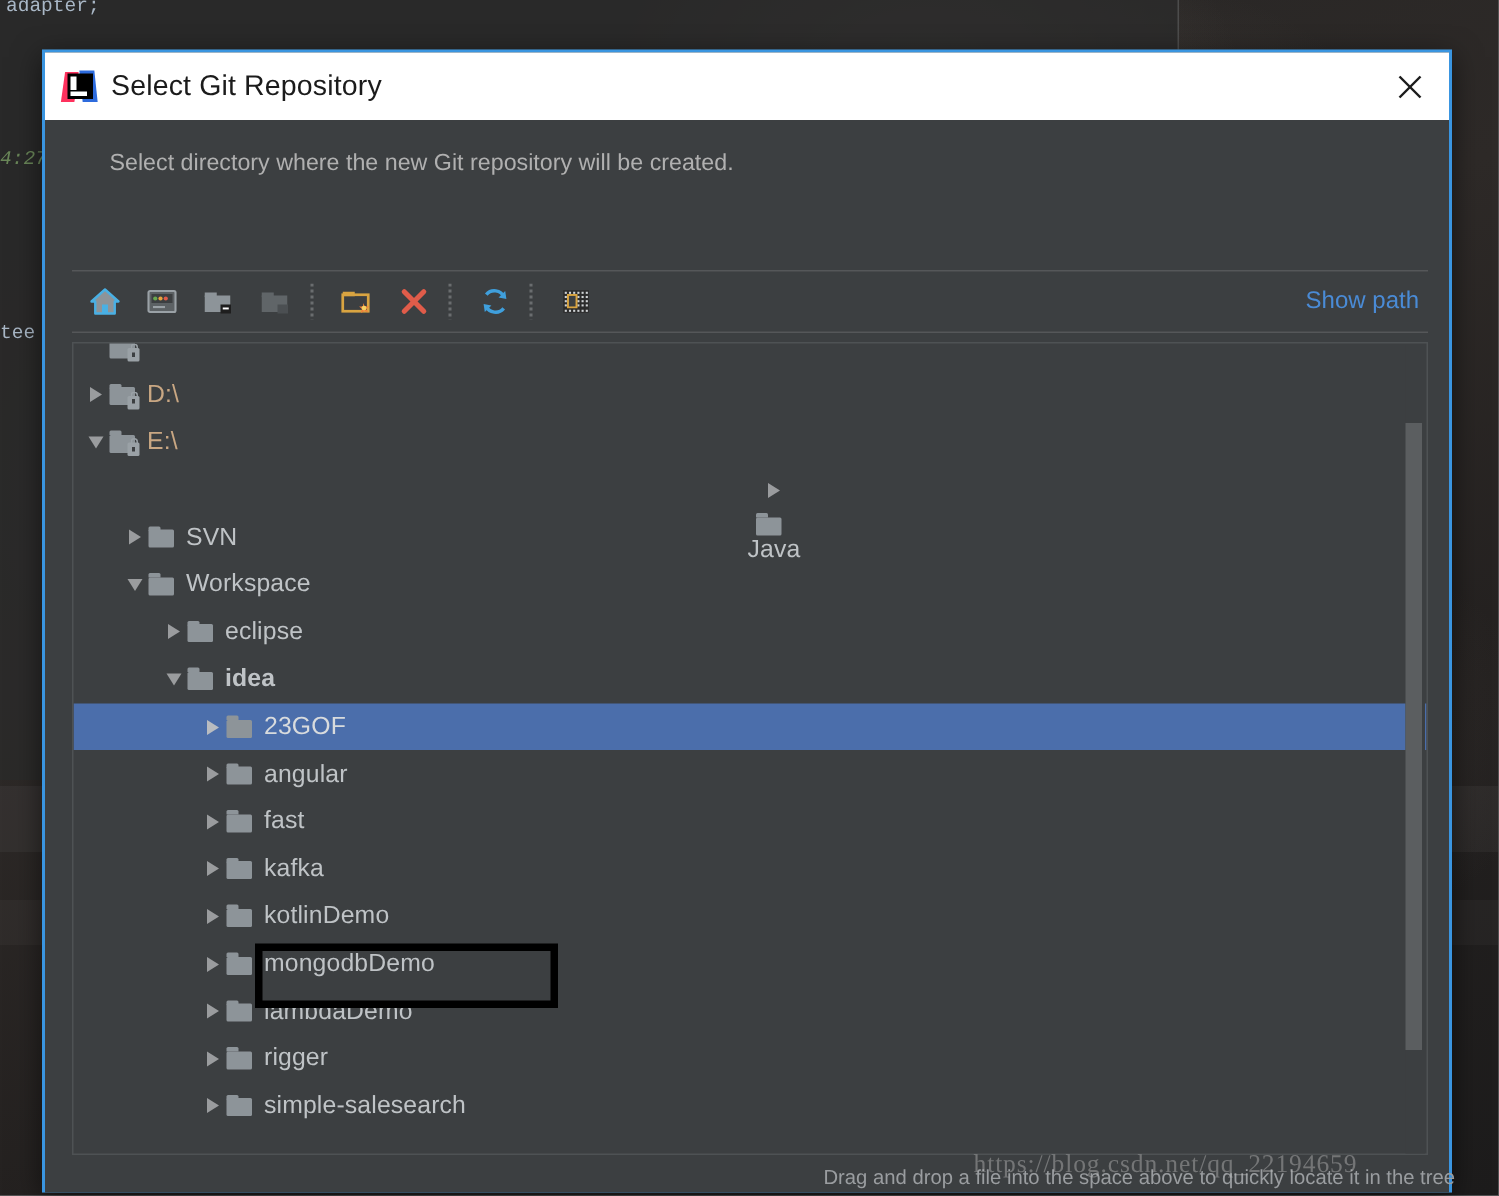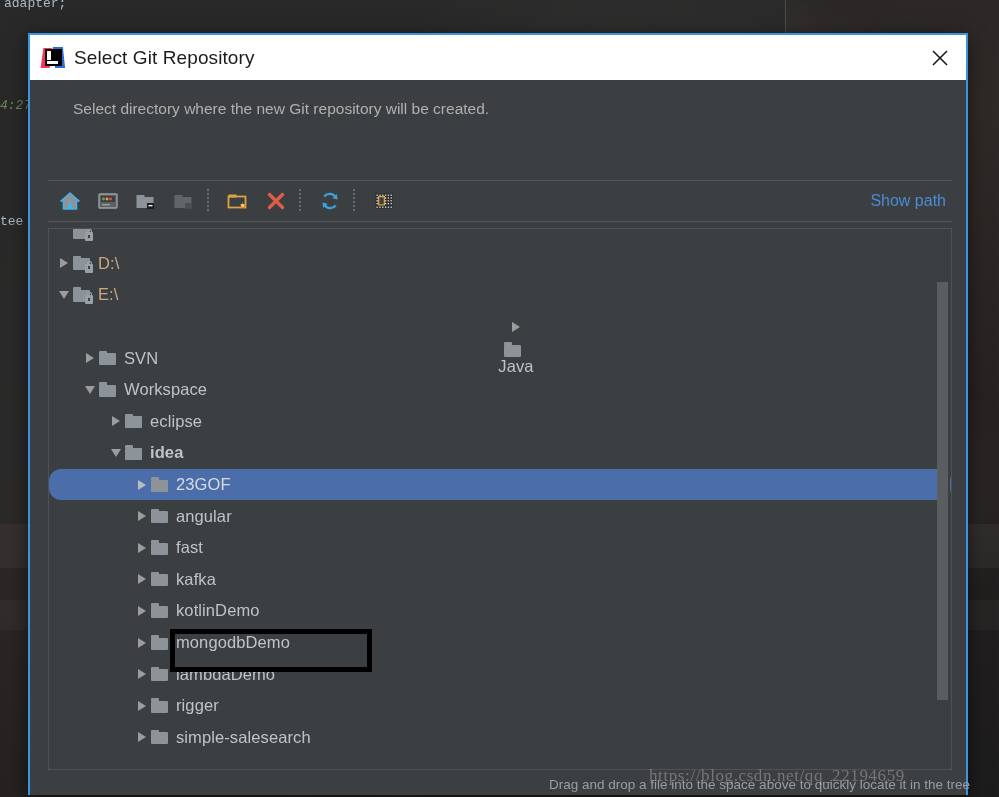--- a/index.html
+++ b/index.html
@@ -177,21 +177,21 @@
     width: 902px;
   }
   .trow {
     position: relative;
     height: 31.6px;
     display: flex;
     align-items: center;
     white-space: nowrap;
     cursor: pointer;
   }
-  .trow.selected { background: #4b6eab; border-radius: 12px; }
+  .trow.selected { background: #4b6eab; }
   .twist {
     width: 18px; height: 31.6px;
     flex: none;
     display: flex; align-items: center; justify-content: center;
   }
   .twist .arrow-r {
     width: 0; height: 0;
     border-left: 8px solid #9a9c9e;
     border-top: 5.5px solid transparent;
     border-bottom: 5.5px solid transparent;

